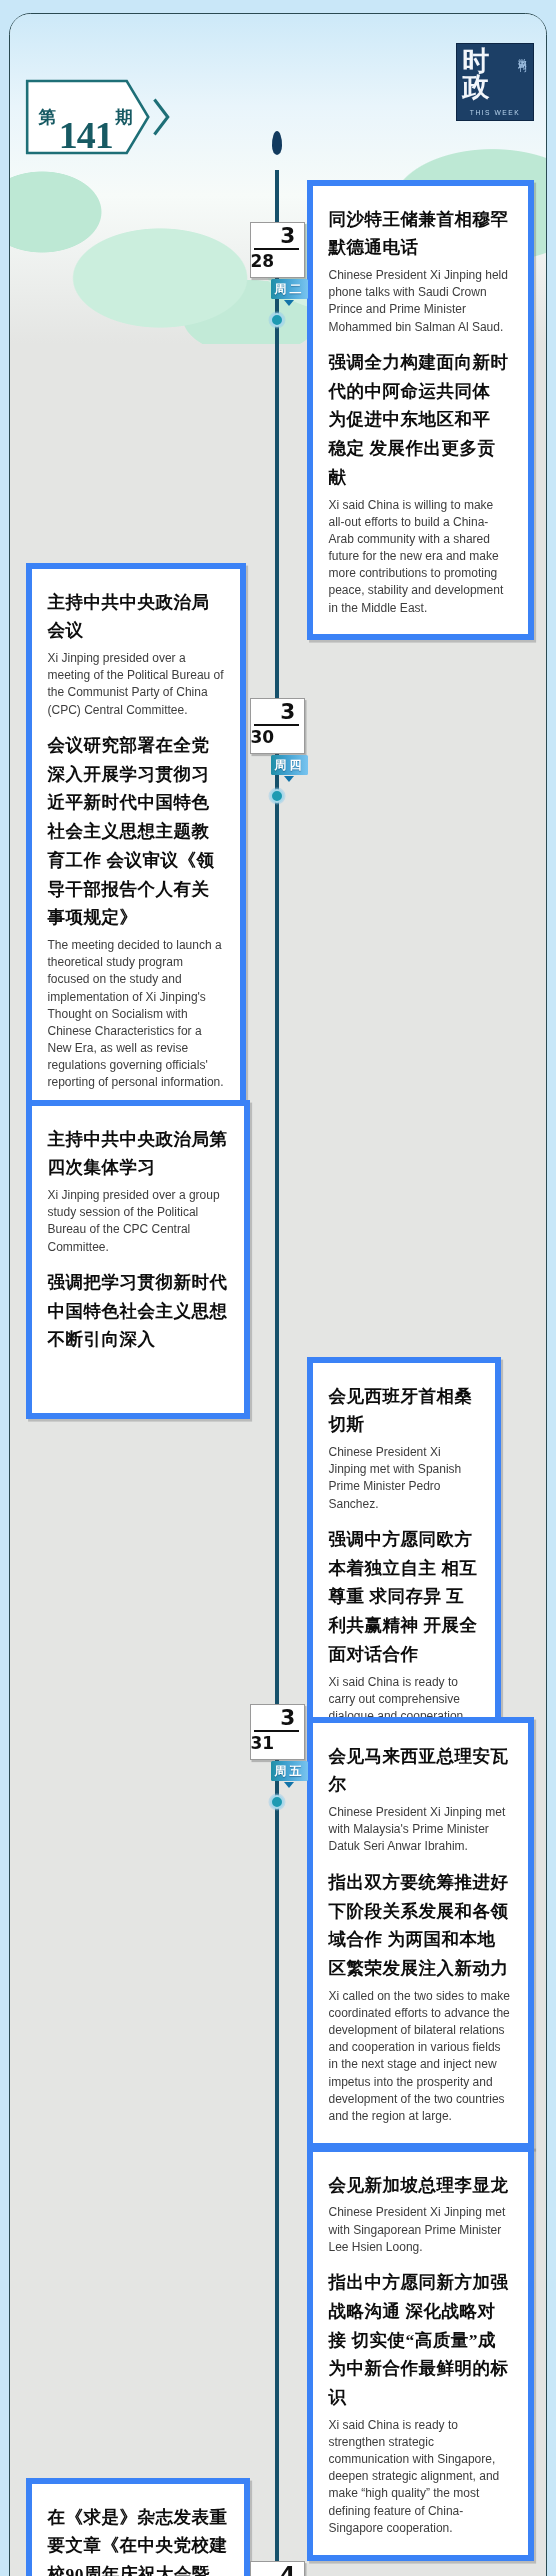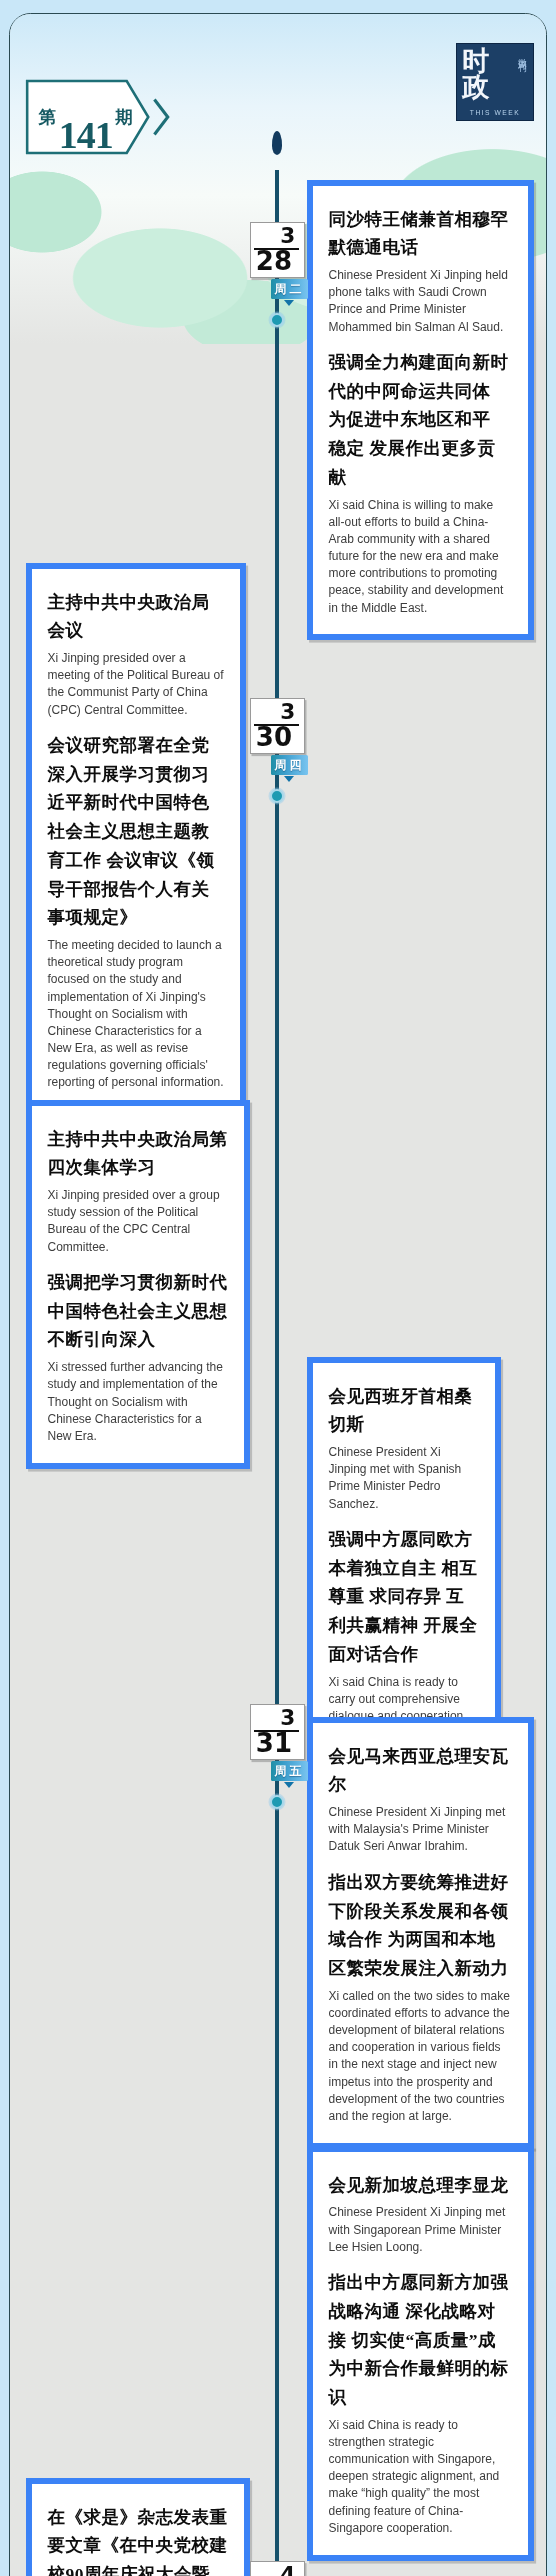--- a/index.html
+++ b/index.html
@@ -65,21 +65,21 @@
   .date-box {
     width:55px; margin:0 auto; background:#fff; border:0.5px solid #9a9a9a;
     box-shadow:1.5px 2.1px 0 rgba(90,90,90,.35); padding:3.1px 0 4.1px;
   }
   .date-box .m {
     text-align:right; padding-right:8.2px; font-weight:bold; font-size:21.6px;
     line-height:20.6px; color:#101010; font-family:"DejaVu Sans", sans-serif;
   }
   .date-box .sep { height:1.5px; background:#101010; width:86%; margin:1.5px 4% 1.5px 6%; }
   .date-box .d {
-    text-align:center; padding-right:6.2px; font-weight:bold; font-size:26px;
+    text-align:left; padding-right:6.2px; font-weight:bold; font-size:17px;
     line-height:21.6px; color:#101010; font-family:"DejaVu Sans", sans-serif;
   }
   .ribbon {
     position:relative; margin-top:1px; height:20.6px;
     background:linear-gradient(90deg, #1f8fa6 0%, #3fa0cf 40%, #79c4f0 100%);
     border-radius:1.5px; color:#fff; display:flex; align-items:center;
     justify-content:center; font-size:12px; font-weight:bold; letter-spacing:3.1px;
     text-shadow:0 0.5px 1px rgba(0,40,80,.4);
     margin-left:25px;
   }
@@ -186,21 +186,20 @@
     <h2>主持中共中央政治局会议</h2>
     <p>Xi Jinping presided over a meeting of the Political Bureau of the Communist Party of China (CPC) Central Committee.</p>
     <h2>会议研究部署在全党深入开展学习贯彻习近平新时代中国特色社会主义思想主题教育工作 会议审议《领导干部报告个人有关事项规定》</h2>
     <p>The meeting decided to launch a theoretical study program focused on the study and implementation of Xi Jinping's Thought on Socialism with Chinese Characteristics for a New Era, as well as revise regulations governing officials' reporting of personal information.</p>
   </section>
 
   <section class="block" style="left:26px; top:1100px; width:224px; min-height:319px">
     <h2>主持中共中央政治局第四次集体学习</h2>
     <p>Xi Jinping presided over a group study session of the Political Bureau of the CPC Central Committee.</p>
     <h2>强调把学习贯彻新时代中国特色社会主义思想不断引向深入</h2>
-    <p>Xi stressed further advancing the study and implementation of the Thought on Socialism with Chinese Characteristics for a New Era.</p>
   </section>
 
   <section class="block" style="left:307px; top:1357px; width:194px; min-height:335px">
     <h2>会见西班牙首相桑切斯</h2>
     <p>Chinese President Xi Jinping met with Spanish Prime Minister Pedro Sanchez.</p>
     <h2>强调中方愿同欧方本着独立自主 相互尊重 求同存异 互利共赢精神 开展全面对话合作</h2>
     <p>Xi said China is ready to carry out comprehensive dialogue and cooperation with the EU in the spirit of independence, mutual respect, mutual benefit, and seeking common ground while shelving differences.</p>
   </section>
 
   <section class="block" style="left:307px; top:1717px; width:227px; min-height:363px">

